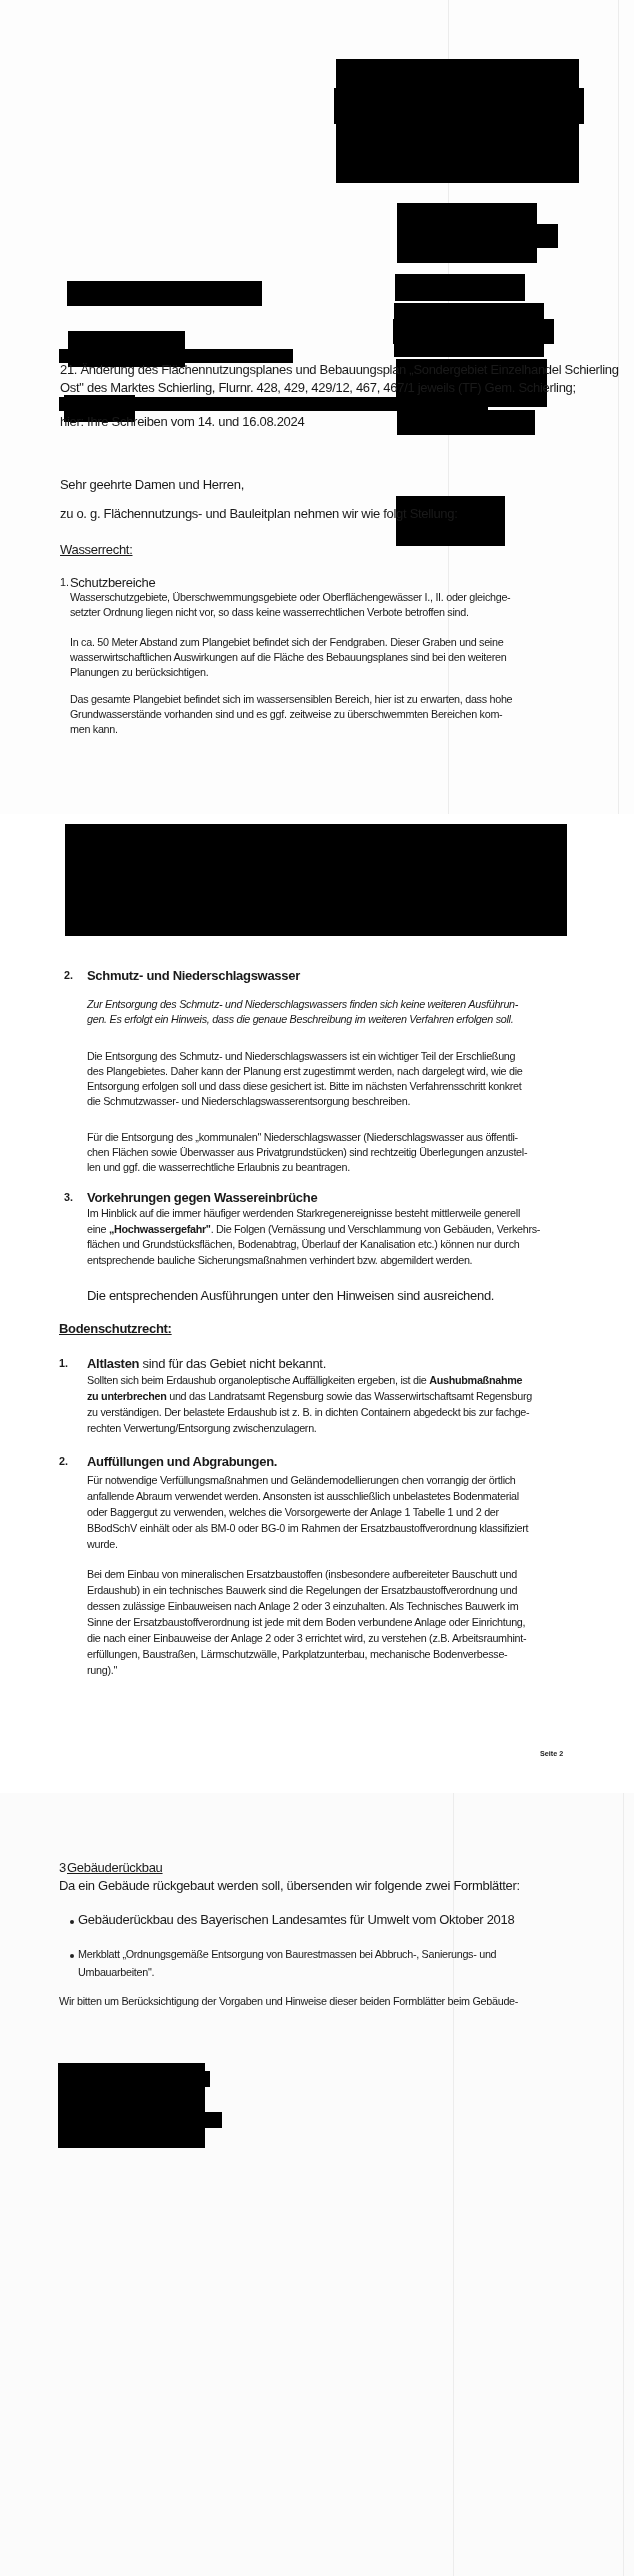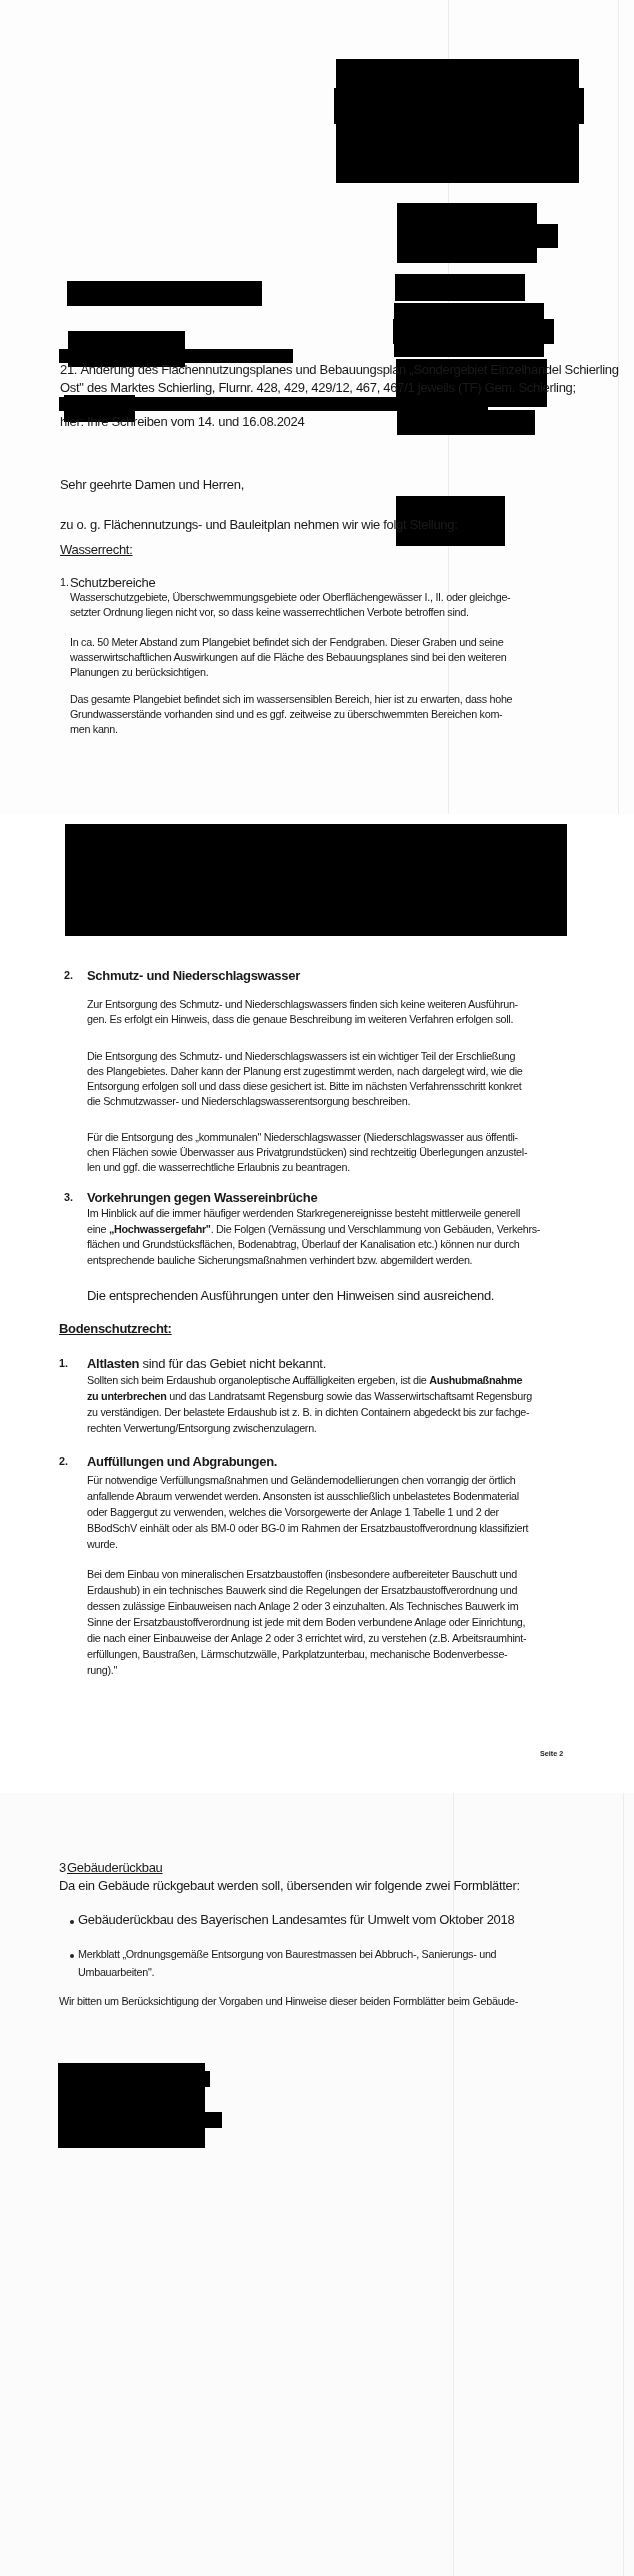--- a/index.html
+++ b/index.html
@@ -44,21 +44,21 @@
 <div class="redact" style="left:68px;top:331px;width:117px;height:36px;"></div>
 <div class="redact" style="left:64px;top:395px;width:71px;height:27px;"></div>
 <div class="redact" style="left:59px;top:349px;width:234px;height:14px;"></div>
 <div class="redact" style="left:59px;top:397px;width:429px;height:14px;"></div>
 
 <div class="t" style="left:60px;top:362px;">21. Änderung des Flächennutzungsplanes und Bebauungsplan „Sondergebiet Einzelhandel Schierling</div>
 <div class="t" style="left:60px;top:380px;">Ost" des Marktes Schierling, Flurnr. 428, 429, 429/12, 467, 467/1 jeweils (TF) Gem. Schierling;</div>
 <div class="t" style="left:60px;top:414px;">hier: Ihre Schreiben vom 14. und 16.08.2024</div>
 
 <div class="t" style="left:60px;top:477px;">Sehr geehrte Damen und Herren,</div>
-<div class="t" style="left:60px;top:517px;">zu o. g. Flächennutzungs- und Bauleitplan nehmen wir wie folgt Stellung:</div>
+<div class="t" style="left:60px;top:506px;">zu o. g. Flächennutzungs- und Bauleitplan nehmen wir wie folgt Stellung:</div>
 
 <div class="t heading-u" style="left:60px;top:542px;">Wasserrecht:</div>
 
 <div class="num" style="left:60px;top:575px;">1.</div>
 <div class="t" style="left:70px;top:575px;transform:translateX(0);left:70px;">Schutzbereiche</div>
 <div class="para" style="left:70px;top:590px;">
   <span class="line">Wasserschutzgebiete, Überschwemmungsgebiete oder Oberflächengewässer I., II. oder gleichge-</span>
   <span class="line">setzter Ordnung liegen nicht vor, so dass keine wasserrechtlichen Verbote betroffen sind.</span>
 </div>
 <div class="para" style="left:70px;top:635px;">
@@ -69,21 +69,21 @@
 <div class="para" style="left:70px;top:692px;">
   <span class="line">Das gesamte Plangebiet befindet sich im wassersensiblen Bereich, hier ist zu erwarten, dass hohe</span>
   <span class="line">Grundwasserstände vorhanden sind und es ggf. zeitweise zu überschwemmten Bereichen kom-</span>
   <span class="line">men kann.</span>
 </div>
 
 <div class="redact" style="left:65px;top:824px;width:502px;height:112px;"></div>
 
 <div class="num bold" style="left:64px;top:968px;">2.</div>
 <div class="t bold" style="left:87px;top:968px;">Schmutz- und Niederschlagswasser</div>
-<div class="para" style="left:87px;top:997px;">
+<div class="para" style="left:87px;top:997px;font-style:italic;">
   <span class="line">Zur Entsorgung des Schmutz- und Niederschlagswassers finden sich keine weiteren Ausführun-</span>
   <span class="line">gen. Es erfolgt ein Hinweis, dass die genaue Beschreibung im weiteren Verfahren erfolgen soll.</span>
 </div>
 <div class="para" style="left:87px;top:1049px;">
   <span class="line">Die Entsorgung des Schmutz- und Niederschlagswassers ist ein wichtiger Teil der Erschließung</span>
   <span class="line">des Plangebietes. Daher kann der Planung erst zugestimmt werden, nach dargelegt wird, wie die</span>
   <span class="line">Entsorgung erfolgen soll und dass diese gesichert ist. Bitte im nächsten Verfahrensschritt konkret</span>
   <span class="line">die Schmutzwasser- und Niederschlagswasserentsorgung beschreiben.</span>
 </div>
 <div class="para" style="left:87px;top:1130px;">

